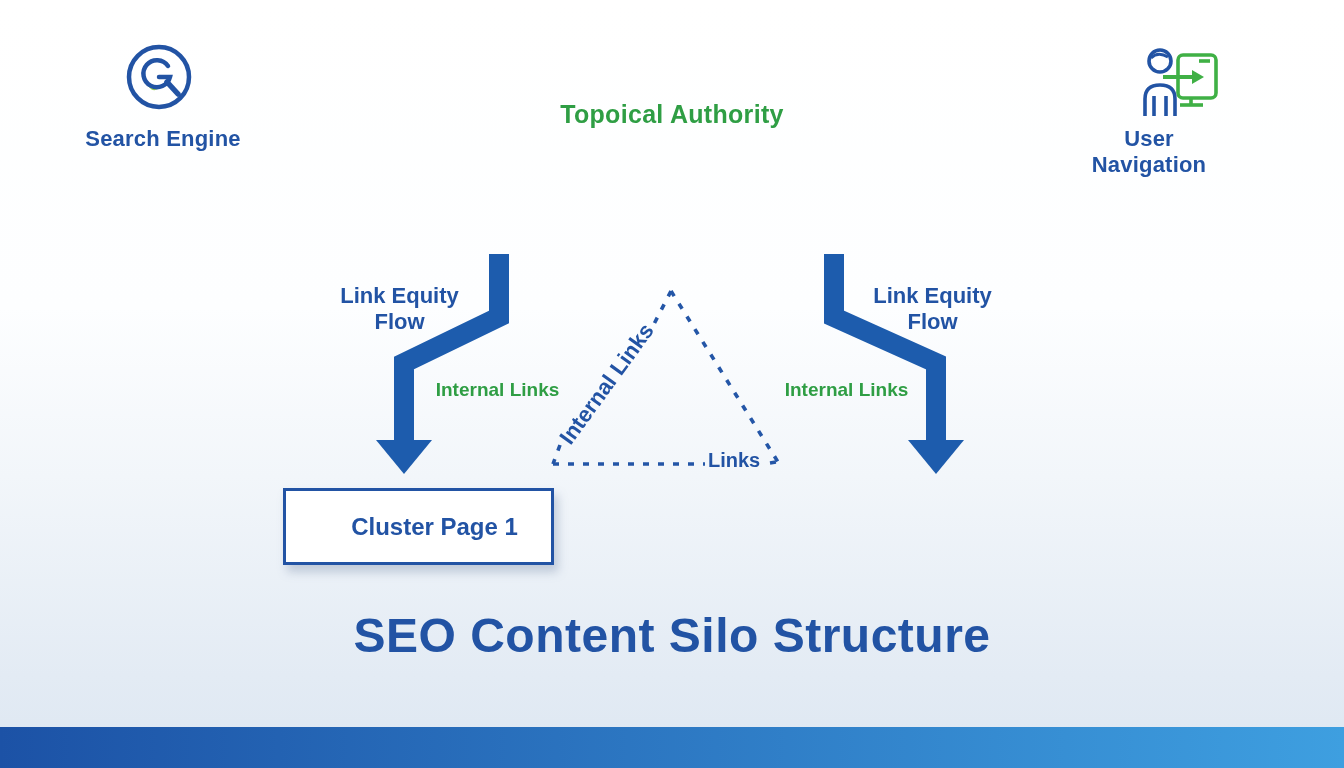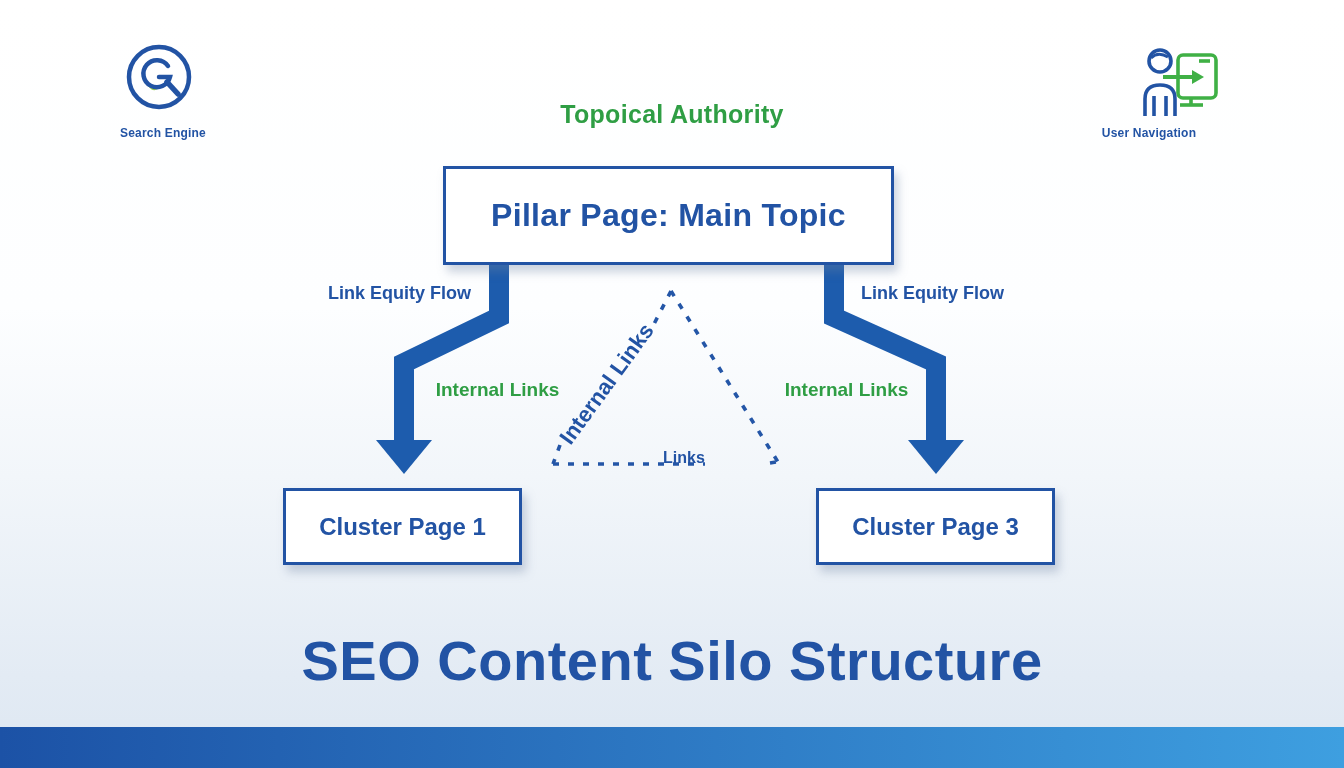--- a/index.html
+++ b/index.html
@@ -5,38 +5,38 @@
   html,body{margin:0;padding:0;background:#c8ccd2;}
   .canvas{
     position:relative;width:1344px;height:768px;overflow:hidden;
     font-family:"Liberation Sans","DejaVu Sans",sans-serif;
     background:linear-gradient(180deg,#ffffff 0%,#fdfeff 40%,#f2f6fa 62%,#e3ebf4 88%,var(--bg-bottom,#dde7f2) 100%);
   }
   .abs{position:absolute;}
   .lbl{font-weight:bold;color:var(--blue,#2253a4);}
   .lbl.green{color:var(--green,#2f9e44);}
   .center{text-align:center;}
-  .corner-label{width:170px;font-size:12px;letter-spacing:.2px;}
+  .corner-label{width:170px;font-size:22px;letter-spacing:.2px;}
   .topical{left:0;top:100px;width:100%;font-size:25px;letter-spacing:.3px;}
   .node{
     background:#ffffff;border:3px solid var(--blue,#2253a4);
     display:flex;align-items:center;justify-content:center;
     box-shadow:4px 7px 9px rgba(110,130,160,0.35);
     color:var(--blue,#2253a4);font-weight:bold;
   }
   .pillar{left:443px;top:166px;width:445px;height:93px;font-size:32px;letter-spacing:.3px;}
   .cluster{top:488px;width:233px;height:71px;font-size:24px;}
-  .flow-label{width:165px;font-size:18px;top:283px;}
+  .flow-label{width:165px;font-size:22px;top:283px;}
   .internal-label{width:165px;font-size:19px;top:379px;}
   .edge-label{
     left:607px;top:384px;font-size:22px;white-space:nowrap;
     transform:translate(-50%,-50%) rotate(-54deg);
   }
-  .links-label{left:663px;top:449px;font-size:16px;}
-  .main-title{left:0;top:628px;width:100%;font-size:56px;letter-spacing:.5px;}
+  .links-label{left:708px;top:449px;font-size:20px;}
+  .main-title{left:0;top:608px;width:100%;font-size:48px;letter-spacing:.5px;}
   .bottom-bar{
     left:0;top:727px;width:100%;height:41px;
     background:linear-gradient(90deg,var(--bar-start,#1c52a6) 0%,var(--bar-end,#3e9fe0) 100%);
   }
   svg{display:block;}
 </style>
 </head>
 <body>
 
 <div class="canvas">
@@ -89,37 +89,31 @@
       <line x1="30" y1="72" x2="30" y2="52"></line>
     </g>
 
     <g>
       <line x1="27" y1="33" x2="57" y2="33" stroke="#3fb045" stroke-width="4"></line>
       <polygon points="56,26 56,40 68,33" fill="#3fb045"></polygon>
     </g>
   </svg>
   <div class="abs lbl center corner-label" style="left:1064px;top:126px;">User Navigation</div>
 
-  <div class="abs node pillar">
-    <span>Pillar Page: Main Topic</span>
-  </div>
 
   <div class="abs lbl center flow-label" style="left:317px;">Link Equity Flow</div>
   <div class="abs lbl center flow-label" style="left:850px;">Link Equity Flow</div>
 
   <div class="abs lbl green center internal-label" style="left:415px;">Internal Links</div>
   <div class="abs lbl green center internal-label" style="left:764px;">Internal Links</div>
 
   <div class="abs lbl edge-label">Internal Links</div>
   <div class="abs lbl links-label">Links</div>
 
-  <div class="abs node cluster" style="left:283px;">
+  <div class="abs node cluster" style="left:283px;padding-left:32px;">
     <span>Cluster Page 1</span>
-  </div>
-  <div class="abs node cluster" style="left:816px;">
-    <span>Cluster Page 3</span>
   </div>
 
   <div class="abs lbl center main-title">SEO Content Silo Structure</div>
 
   <div class="abs bottom-bar"></div>
 
 </div>
 
 </body></html>

